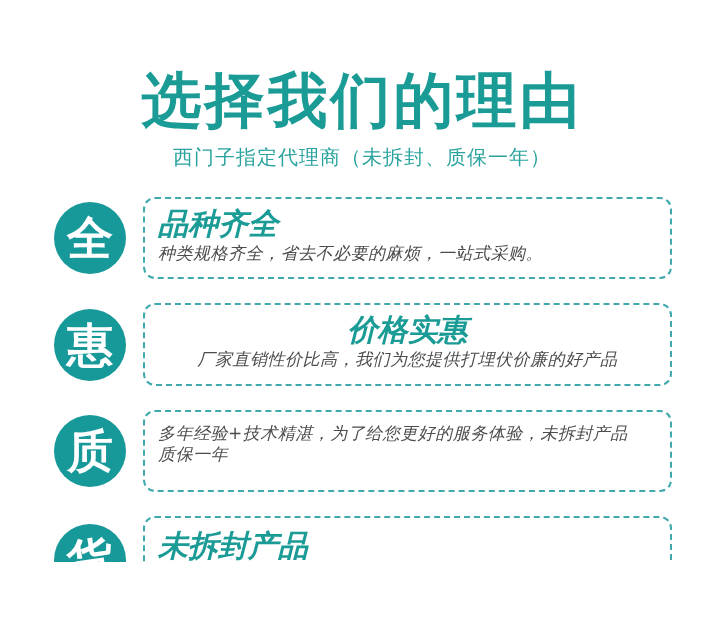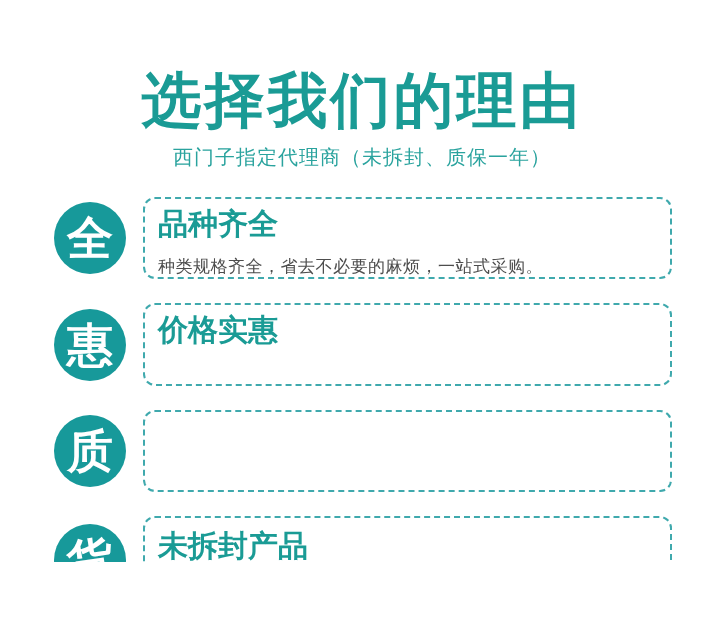--- a/index.html
+++ b/index.html
@@ -59,36 +59,37 @@
     font-weight:bold;
     line-height:1;
   }
   .feature-row:nth-child(4) .badge-char{ transform:rotate(-8deg); }
   .feature-box{
     flex:1;
     border:2px dashed var(--border);
     border-radius:12px;
     padding:8px 13px 10px 13px;
     min-height:82px;
+    font-style:italic;
   }
   .feature-row:nth-child(1) .feature-box{ height:82px; }
-  .feature-row:nth-child(2) .feature-box{ height:83px; }
+  .feature-row:nth-child(2) .feature-box{ height:83px;text-align:center; }
   .feature-row:nth-child(3) .feature-box{ height:82px; }
   .feature-row:nth-child(4) .feature-box{ height:88px; padding-top:11px; }
   .feature-title{
     color:var(--accent);
     font-size:30px;
     font-weight:bold;
     line-height:1.1;
   }
   .feature-desc{
     color:var(--text);
     font-size:17px;
     line-height:1.25;
-    margin-top:16px;
+    margin-top:3px;
     white-space:pre-line;
     letter-spacing:0.5px;
   }
 </style>
 </head>
 <body>
 
 <div class="page">
 
   <div class="header">
@@ -107,28 +108,31 @@
         <div class="feature-desc">种类规格齐全，省去不必要的麻烦，一站式采购。</div>
       </div>
     </div>
 
     <div class="feature-row">
       <div class="badge-circle">
         <span class="badge-char">惠</span>
       </div>
       <div class="feature-box">
         <div class="feature-title">价格实惠</div>
+        <div class="feature-desc">厂家直销性价比高，我们为您提供打埋伏价廉的好产品</div>
       </div>
     </div>
 
     <div class="feature-row">
       <div class="badge-circle">
         <span class="badge-char">质</span>
       </div>
       <div class="feature-box">
+        <div class="feature-desc">多年经验+技术精湛，为了给您更好的服务体验，未拆封产品
+质保一年</div>
       </div>
     </div>
 
     <div class="feature-row">
       <div class="badge-circle">
         <span class="badge-char">货</span>
       </div>
       <div class="feature-box">
         <div class="feature-title">未拆封产品</div>
       </div>

